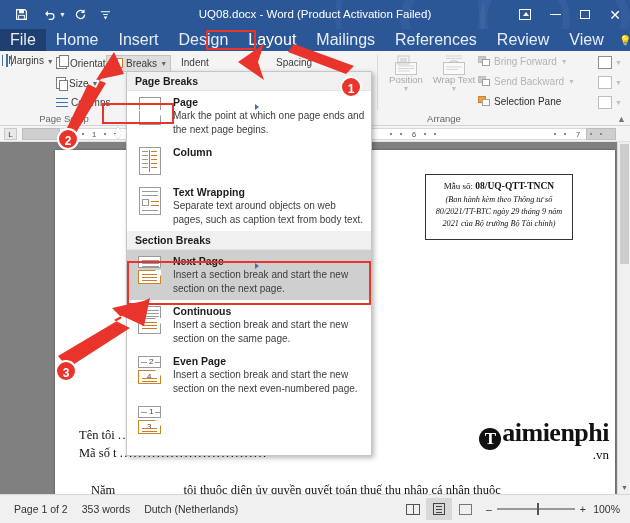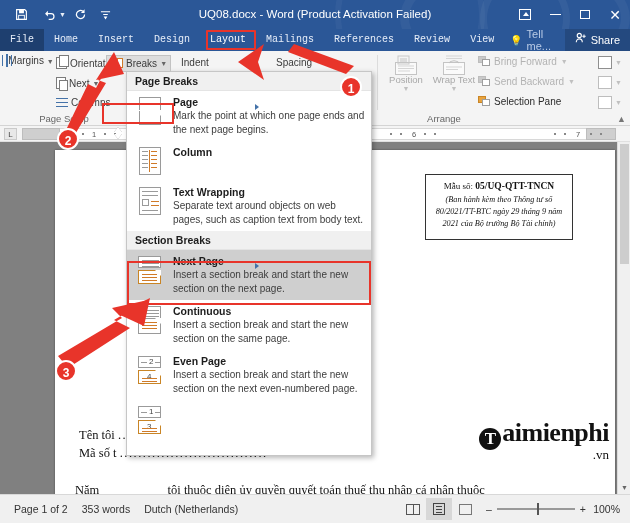--- a/index.html
+++ b/index.html
@@ -63,22 +63,22 @@
   }
   .minbtn { width:11px;height:1.6px;background:#fff; }
   .maxbtn { width:10px;height:9px;border:1.5px solid #fff; }
 
   
   .tabstrip {
     position:absolute; left:0; top:29px; width:630px; height:22px;
     background:#2b5797; display:flex; align-items:center;
   }
   .tab {
-    height:22px; line-height:22px; padding:0 10px; color:#e6edf8; font-size:10px;
-    position:relative; white-space:nowrap;font-family:Liberation Mono, monospace;
+    height:22px; line-height:22px; padding:0 10px; color:#e6edf8; font-size:16px;
+    position:relative; white-space:nowrap;
   }
   .tab.file { background:#1e3f6f; }
   .tab.highlight { color:#fff; }
   .tab-hl-box {
     position:absolute; left:206px; top:30px; width:50px; height:20px;
     border:2px solid #e8342a; border-radius:1px; pointer-events:none;
   }
   .tellme { color:#b9cbe6; display:flex; align-items:center; gap:4px; margin-left:6px; }
   .bulb { font-size:10px; color:#ffd24d; }
   .share {
@@ -211,21 +211,21 @@
   .doc-h3 {
     position:absolute; left:228px; top:192px;
     font-family:"Liberation Serif", serif; font-weight:bold; font-size:13px; color:#000;
   }
   .doc-line {
     position:absolute; font-family:"Liberation Serif", serif; font-size:12.5px; color:#111;
     white-space:nowrap;
   }
   .doc-l1 { left:24px; top:278px; }
   .doc-l2 { left:24px; top:296px; }
-  .doc-l3 { left:20px; top:333px; }
+  .doc-l3 { left:36px; top:333px; }
   .dots { letter-spacing:1.5px; }
 
   .watermark {
     position:absolute; right:6px; top:270px; text-align:right;
     font-family:"Liberation Serif", serif; color:#111;
   }
   .watermark .wm1 { font-size:26px; font-weight:bold; letter-spacing:-0.5px; line-height:1; }
   .watermark .wmT {
     display:inline-block; width:22px; height:22px; border-radius:50%;
     background:#111; color:#fff; font-size:17px; line-height:22px; text-align:center;
@@ -414,21 +414,21 @@
         <span>Margins</span>
         <span class="dd">▼</span>
       </div>
       <div class="smallbtn" style="top:6px;">
         <span class="icon-orient"></span>
         <span>Orientation</span>
         <span class="dd">▼</span>
       </div>
       <div class="smallbtn" style="top:26px;">
         <span class="icon-size"></span>
-        <span>Next</span>
+        <span>Size</span>
         <span class="dd">▼</span>
       </div>
       <div class="smallbtn" style="top:46px;">
         <span class="icon-col">
             <i></i>
             <u></u>
             <b></b>
           </span>
         <span>Columns</span>
       </div>
@@ -556,21 +556,21 @@
     <div class="dot" style="left:590px;"></div>
       <div class="dot" style="left:600px;"></div>
     <div class="marker" style="left:114px;"></div>
   </div>
 
   <div class="docarea">
     <div class="page">
 
       <div class="mausobox">
         <div class="l1">
-          <span>Mẫu số: </span><b>05/UQ-QTT-TNCN</b>
+          <span>Mẫu số: </span><b>08/UQ-QTT-TNCN</b>
         </div>
         <div class="it">(Ban hành kèm theo Thông tư số</div>
         <div class="it">80/2021/TT-BTC ngày 29 tháng 9 năm</div>
         <div class="it">2021 của Bộ trưởng Bộ Tài chính)</div>
       </div>
 
       <div class="doc-h1">VIỆT NAM</div>
       <div class="doc-h2">húc</div>
       <div class="doc-h3">’ CÁ NHÂN</div>
 

